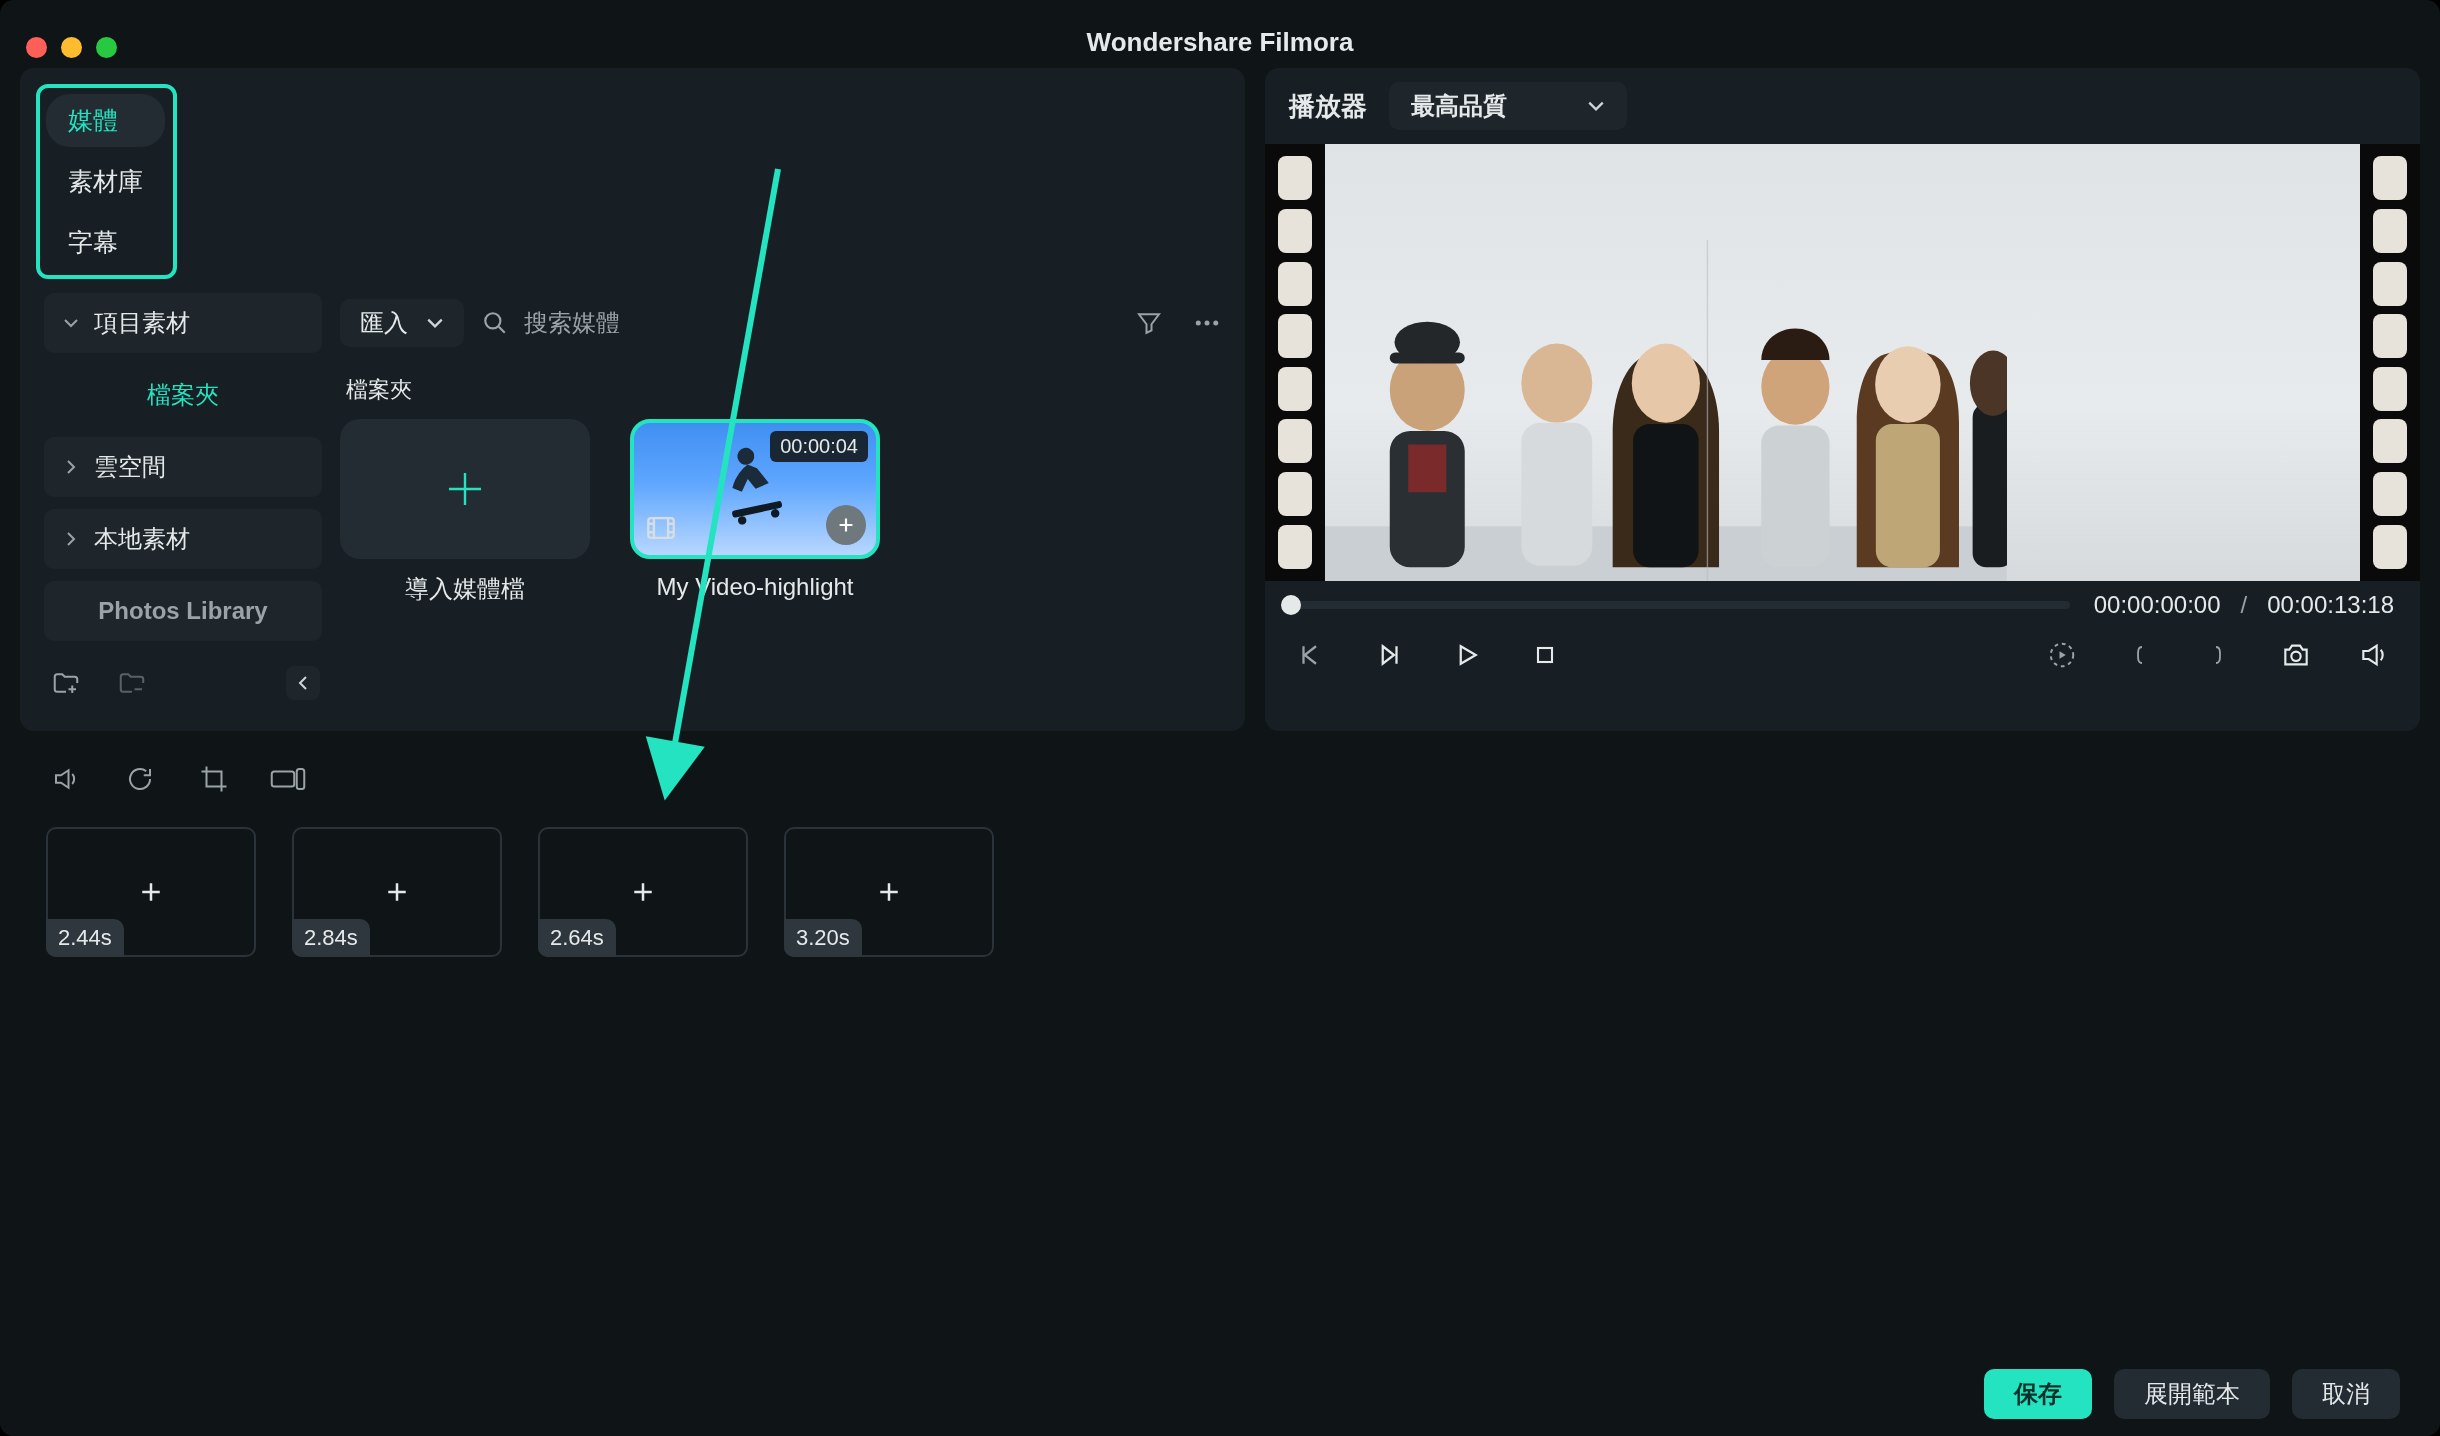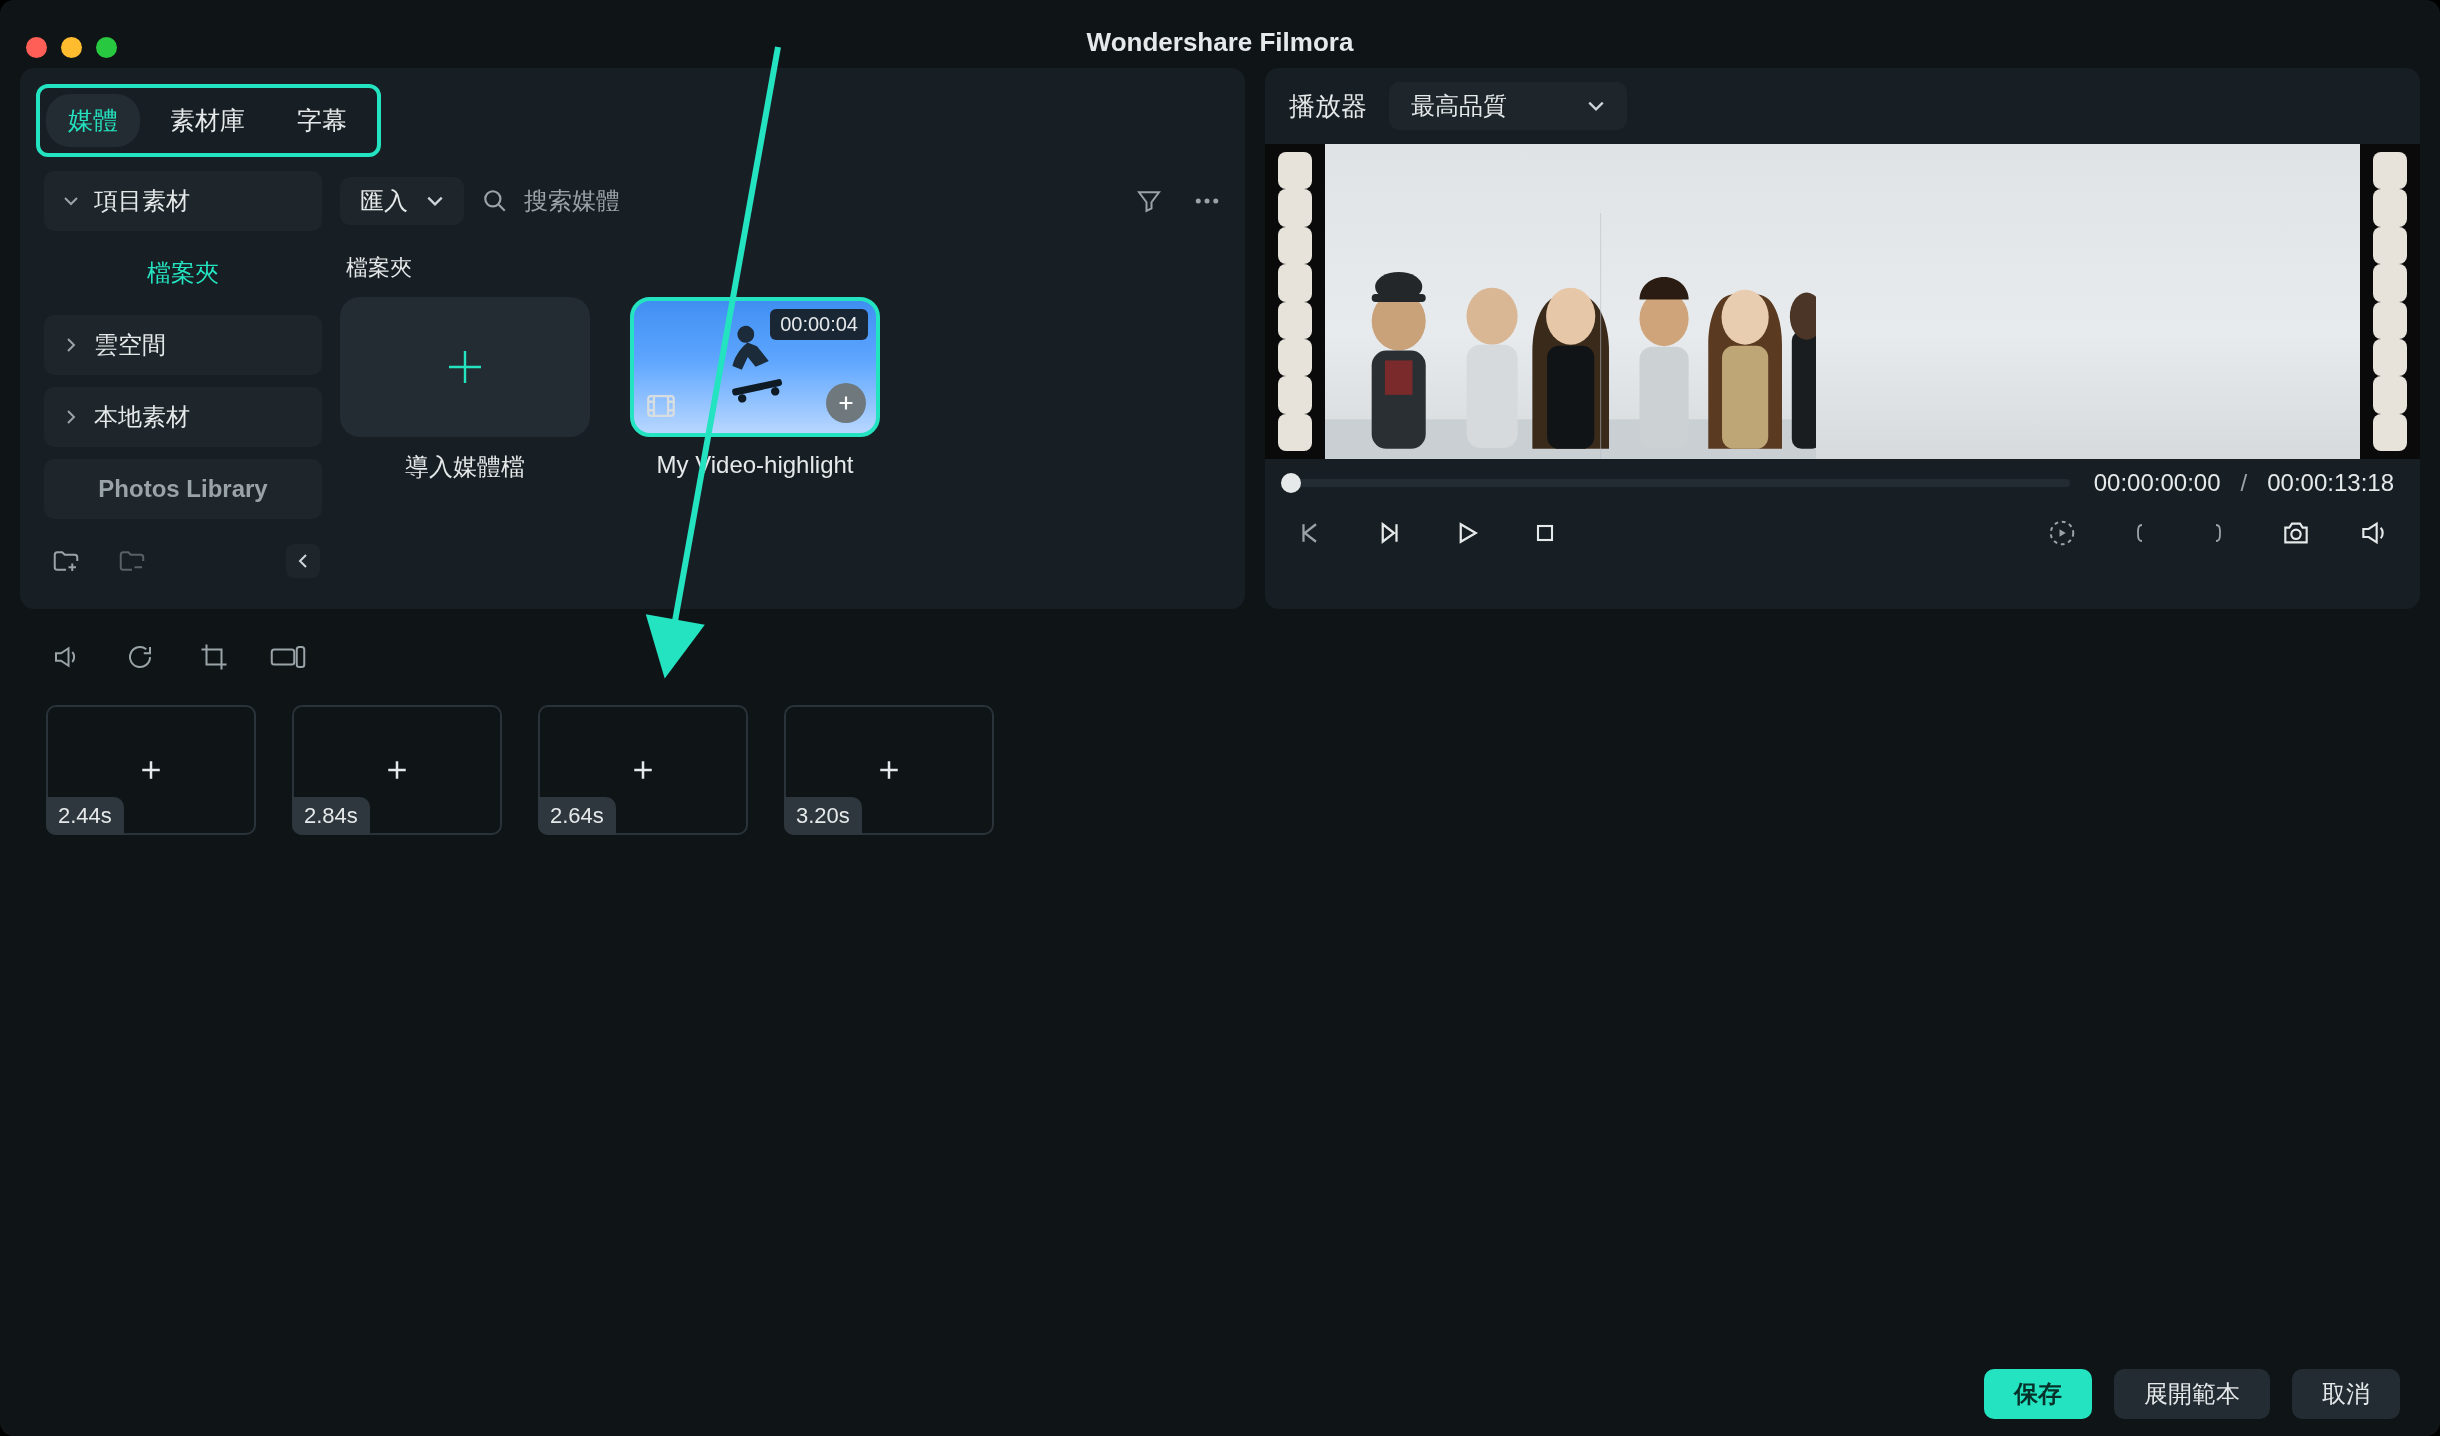--- a/index.html
+++ b/index.html
@@ -24,21 +24,21 @@
   .dot.red{background:#ff5f57;}
   .dot.yel{background:#febc2e;}
   .dot.grn{background:#28c840;}
   .app-title{position:absolute;left:0;right:0;text-align:center;font-size:26px;font-weight:600;pointer-events:none;}
   
   .top{flex:0 0 auto;display:flex;gap:20px;padding:10px 20px 16px 20px;}
   .left-pane{width:1225px;background:var(--panel);border-radius:14px;display:flex;flex-direction:column;overflow:hidden;}
   .right-pane{flex:1;background:var(--panel);border-radius:14px;display:flex;flex-direction:column;overflow:hidden;position:relative;}
   
   .tabs-wrap{padding:16px 16px 0 16px;}
-  .tabs-box{display:inline-flex;gap:8px;border:4px solid var(--accent);border-radius:12px;padding:6px 8px 6px 6px;}
+  .tabs-box{display:inline-flex;gap:8px;border:4px solid var(--accent);border-radius:12px;padding:6px 8px 6px 6px;flex-direction:column;}
   .tab{padding:10px 22px;border-radius:24px;font-size:25px;color:var(--text);cursor:pointer;}
   .tab.active{background:var(--panel3);color:var(--accent);}
   
   .left-body{display:flex;flex:1;overflow:hidden;}
   .sidebar{width:320px;padding:14px 18px 18px 24px;display:flex;flex-direction:column;gap:12px;}
   .side-item{display:flex;align-items:center;gap:14px;background:var(--panel2);border-radius:10px;height:60px;padding:0 18px;font-size:24px;color:var(--text);cursor:pointer;}
   .side-item .chev{width:18px;display:inline-flex;justify-content:center;color:var(--text-dim);}
   .side-item.child{background:transparent;justify-content:center;color:var(--accent);}
   .side-photos{background:var(--panel2);border-radius:10px;height:60px;display:flex;align-items:center;justify-content:center;font-size:24px;color:var(--text-dim);font-weight:600;}
   .sidebar-footer{margin-top:auto;display:flex;align-items:center;gap:26px;padding:10px 2px 10px 2px;color:var(--text-dim);}
@@ -57,21 +57,21 @@
   .thumb{width:250px;height:140px;border-radius:20px;background:var(--panel3);display:flex;align-items:center;justify-content:center;position:relative;overflow:hidden;cursor:pointer;}
   .thumb.plus{color:var(--accent);}
   .thumb.sel{border:4px solid var(--accent);}
   .thumb .dur{position:absolute;top:8px;right:8px;background:rgba(20,26,30,.9);border-radius:6px;padding:4px 10px;font-size:20px;color:var(--text);}
   .thumb .vid-icon{position:absolute;left:10px;bottom:10px;color:#d7dde0;}
   .thumb .add-btn{position:absolute;right:10px;bottom:10px;width:40px;height:40px;border-radius:50%;background:#6e787d;display:flex;align-items:center;justify-content:center;color:#fff;}
   .card-label{font-size:24px;color:var(--text);}
   .video-sky{background:linear-gradient(180deg,#3f8ff2 0%,#5ea6ff 45%,#b8d7ff 100%);}
   .skater{position:absolute;left:50%;top:48%;transform:translate(-50%,-50%) rotate(-12deg);}
   
-  .player-header{height:76px;display:flex;align-items:center;gap:22px;padding:0 24px;}
+  .player-header{height:76px;display:flex;align-items:center;gap:22px;padding:0 24px;font-weight:bold;}
   .ph-label{font-size:26px;}
   .ph-dd{display:flex;align-items:center;gap:80px;background:var(--panel2);border-radius:10px;height:48px;padding:0 22px;font-size:24px;color:var(--text);cursor:pointer;}
   .preview{flex:1;margin:0 0 0 0;position:relative;background:#000;overflow:hidden;}
   .filmstrip{position:absolute;inset:0;display:flex;}
   .sprocket{width:60px;background:#0a0a0a;display:flex;flex-direction:column;justify-content:space-around;padding:8px 0;}
   .sprocket i{display:block;width:34px;height:44px;border-radius:8px;background:#e7e3da;margin:0 auto;}
   .frame{flex:1;background:linear-gradient(180deg,#dfe3e6 0%,#e8ebed 60%,#d6dadd 100%);position:relative;overflow:hidden;}
   .people{position:absolute;left:0;right:0;bottom:0;height:78%;}
   .transport{height:150px;display:flex;flex-direction:column;gap:16px;padding:10px 26px 10px 26px;}
   .scrub{display:flex;align-items:center;gap:24px;}

